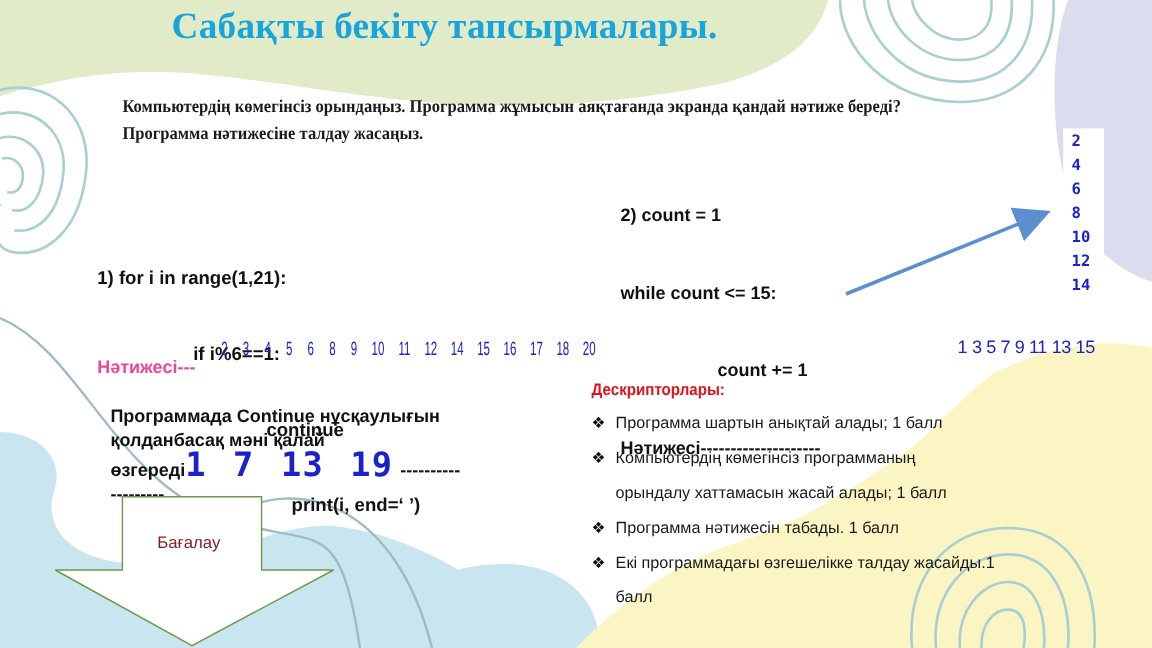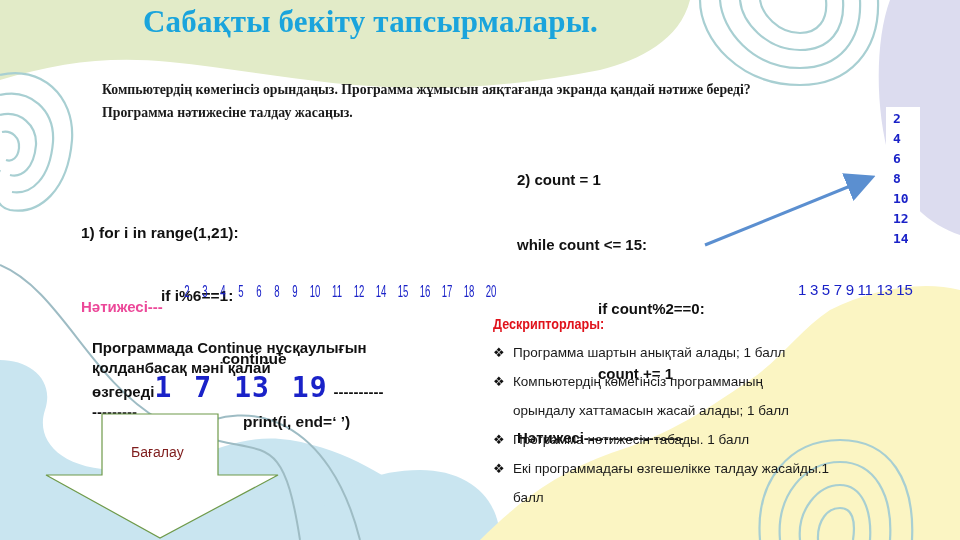--- a/index.html
+++ b/index.html
@@ -137,21 +137,20 @@
   <div>қолданбасақ  мәні қалай</div>
   <div>
     <span>өзгереді</span><span class="vals"><b>1</b><b>7</b><b>13</b><b style="margin-right:6px">19</b></span><span>----------</span>
   </div>
   <div>---------</div>
 </div>
 
 <div class="code p2">
   <span class="line l1">2) count = 1</span>
   <span class="line l2">while count &lt;= 15:</span>
-  <span class="line l3">if count%2==0:</span>
   <span class="line l5">count += 1</span>
   <span class="line">Нәтижесі--------------------</span>
   
   
 </div>
 
 <div class="p2-output">
   <div>2</div>
   <div>4</div>
   <div>6</div>

